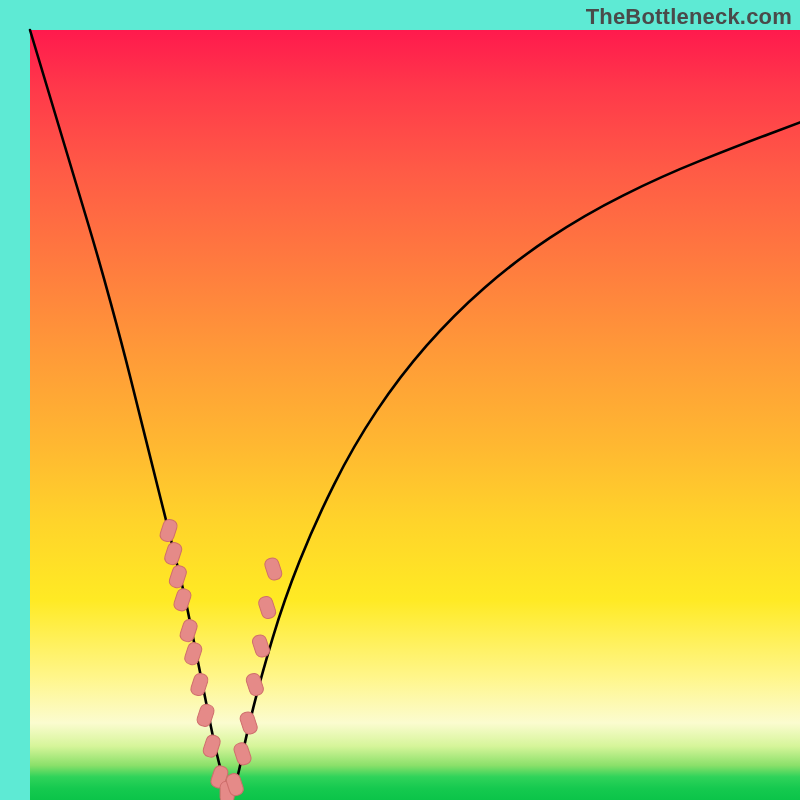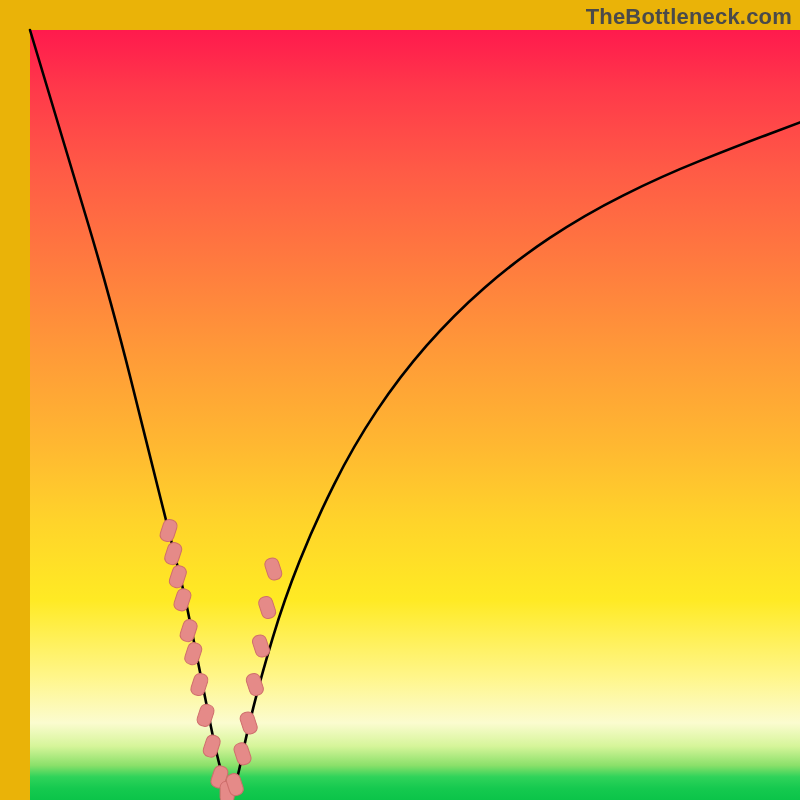--- a/index.html
+++ b/index.html
@@ -8,21 +8,21 @@
     width: 800px;
     height: 800px;
     overflow: hidden;
     background: #000;
     font-family: Arial, Helvetica, sans-serif;
   }
   .frame {
     position: relative;
     width: 800px;
     height: 800px;
-    background: #eab308;
+    background: #5eead4;
   }
   .plot-area {
     position: absolute;
     left: 30px;
     top: 30px;
     width: 770px;
     height: 770px;
     
     background: linear-gradient(
       to bottom,

